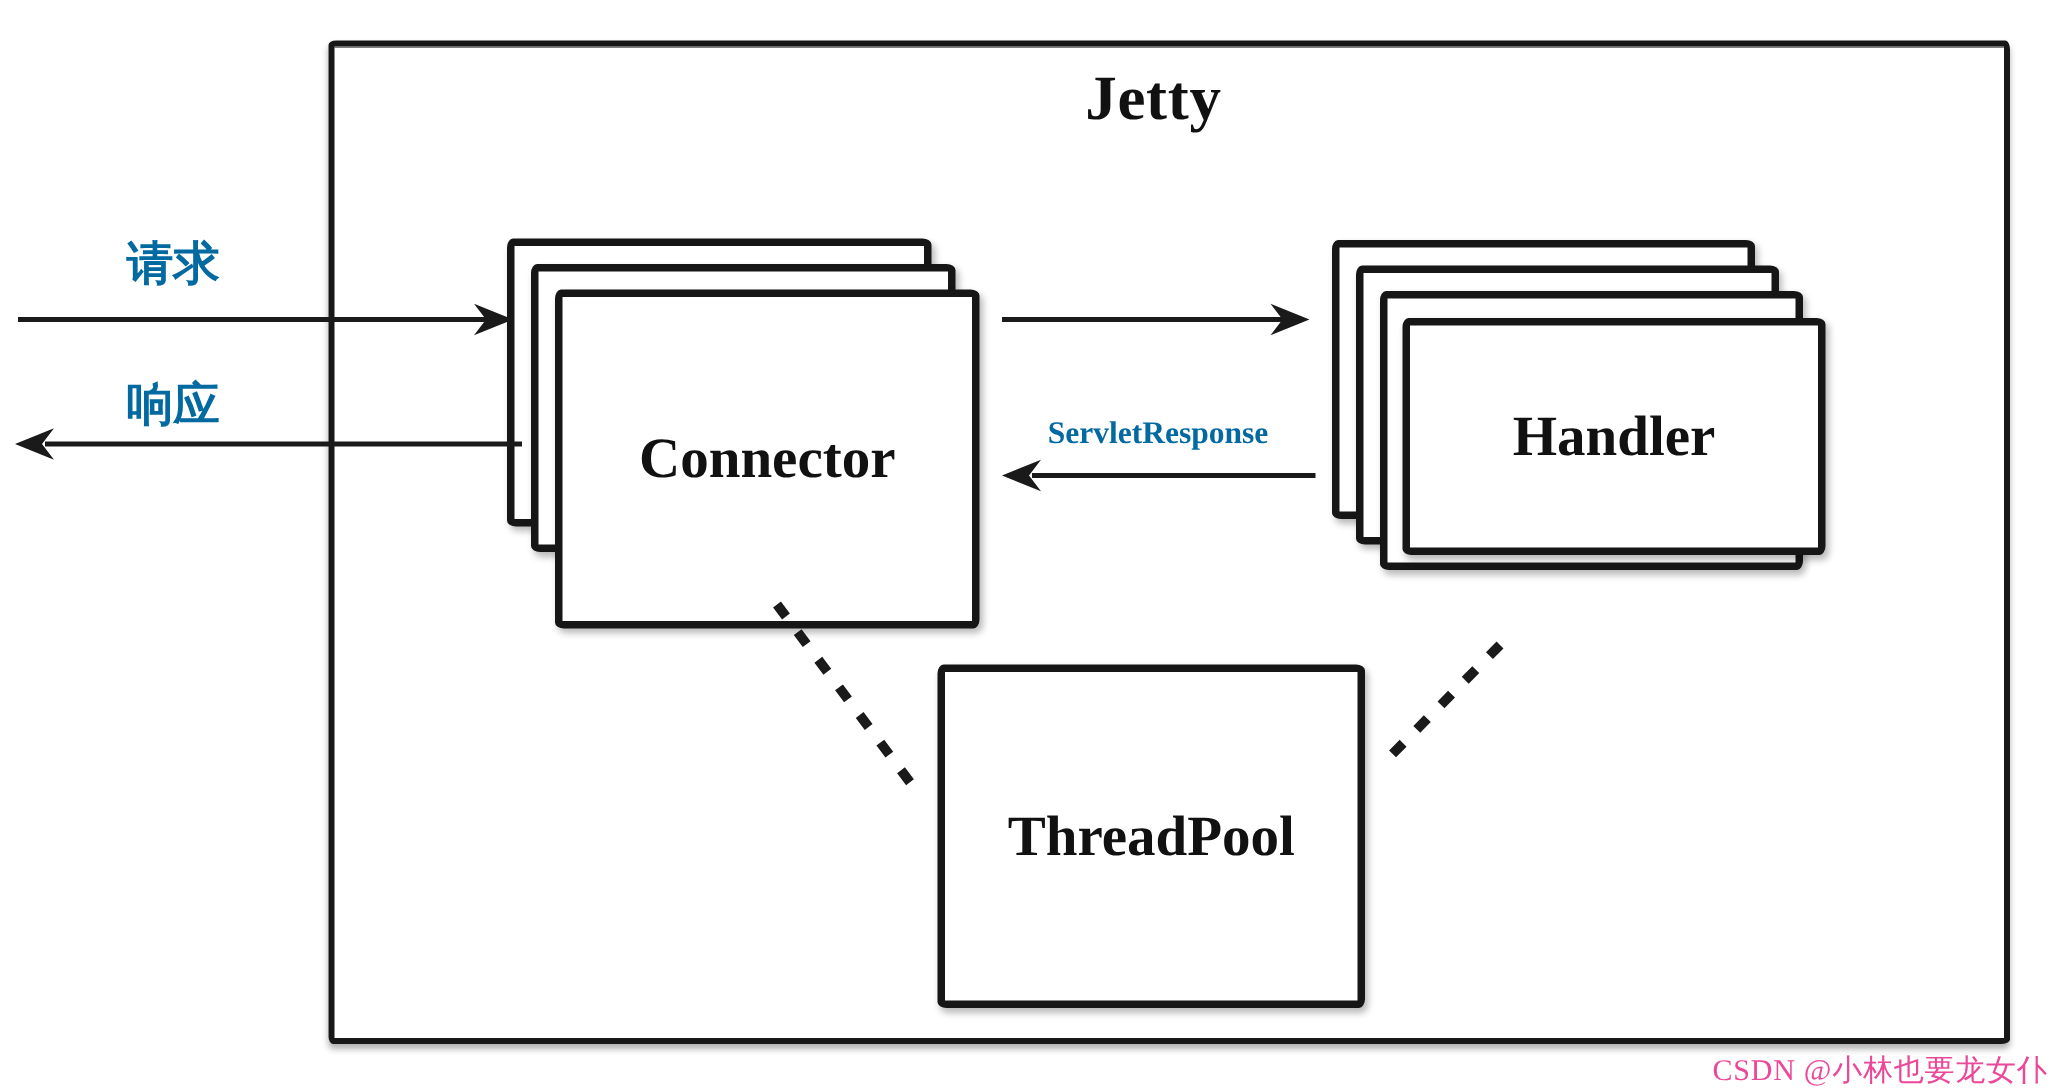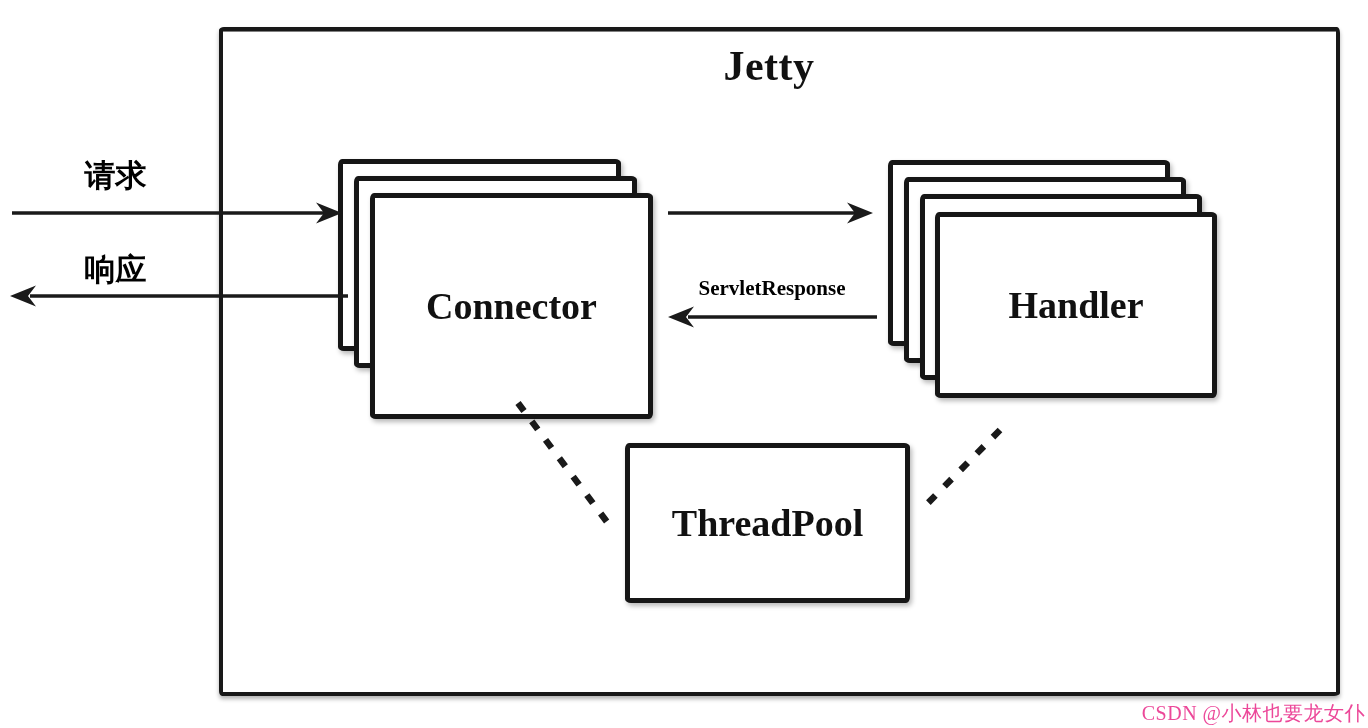--- a/index.html
+++ b/index.html
@@ -39,26 +39,26 @@
     font-size:38px;font-weight:700;color:#111;
   }
   
   .conn1{left:338px;top:159px;width:283px;height:192px;}
   .conn2{left:354px;top:176px;width:283px;height:192px;}
   .conn3{left:370px;top:193px;width:283px;height:226px;}
   
   .hand1{left:888px;top:160px;width:282px;height:186px;}
   .hand2{left:904px;top:177px;width:282px;height:186px;}
   .hand3{left:920px;top:194px;width:282px;height:186px;}
-  .hand4{left:935px;top:212px;width:282px;height:186px;}
+  .hand4{left:935px;top:212px;width:282px;height:158px;}
   
-  .tpool{left:625px;top:443px;width:285px;height:160px;}
+  .tpool{left:625px;top:443px;width:285px;height:229px;}
   
   .flow-label{
-    position:absolute;text-align:center;color:#000000;font-weight:700;
+    position:absolute;text-align:center;color:#0369a1;font-weight:700;
   }
   .cjk-label{font-size:31px;line-height:1;}
   .req{left:63px;top:160px;width:105px;}
   .resp{left:63px;top:254px;width:105px;}
   .servlet-label{font-size:21px;line-height:1;}
   .sreq{left:659px;top:165px;width:220px;}
   .sresp{left:662px;top:278px;width:220px;}
   .watermark{
     position:absolute;right:3px;top:700px;
     font-size:20px;color:#ec4899;font-weight:400;

